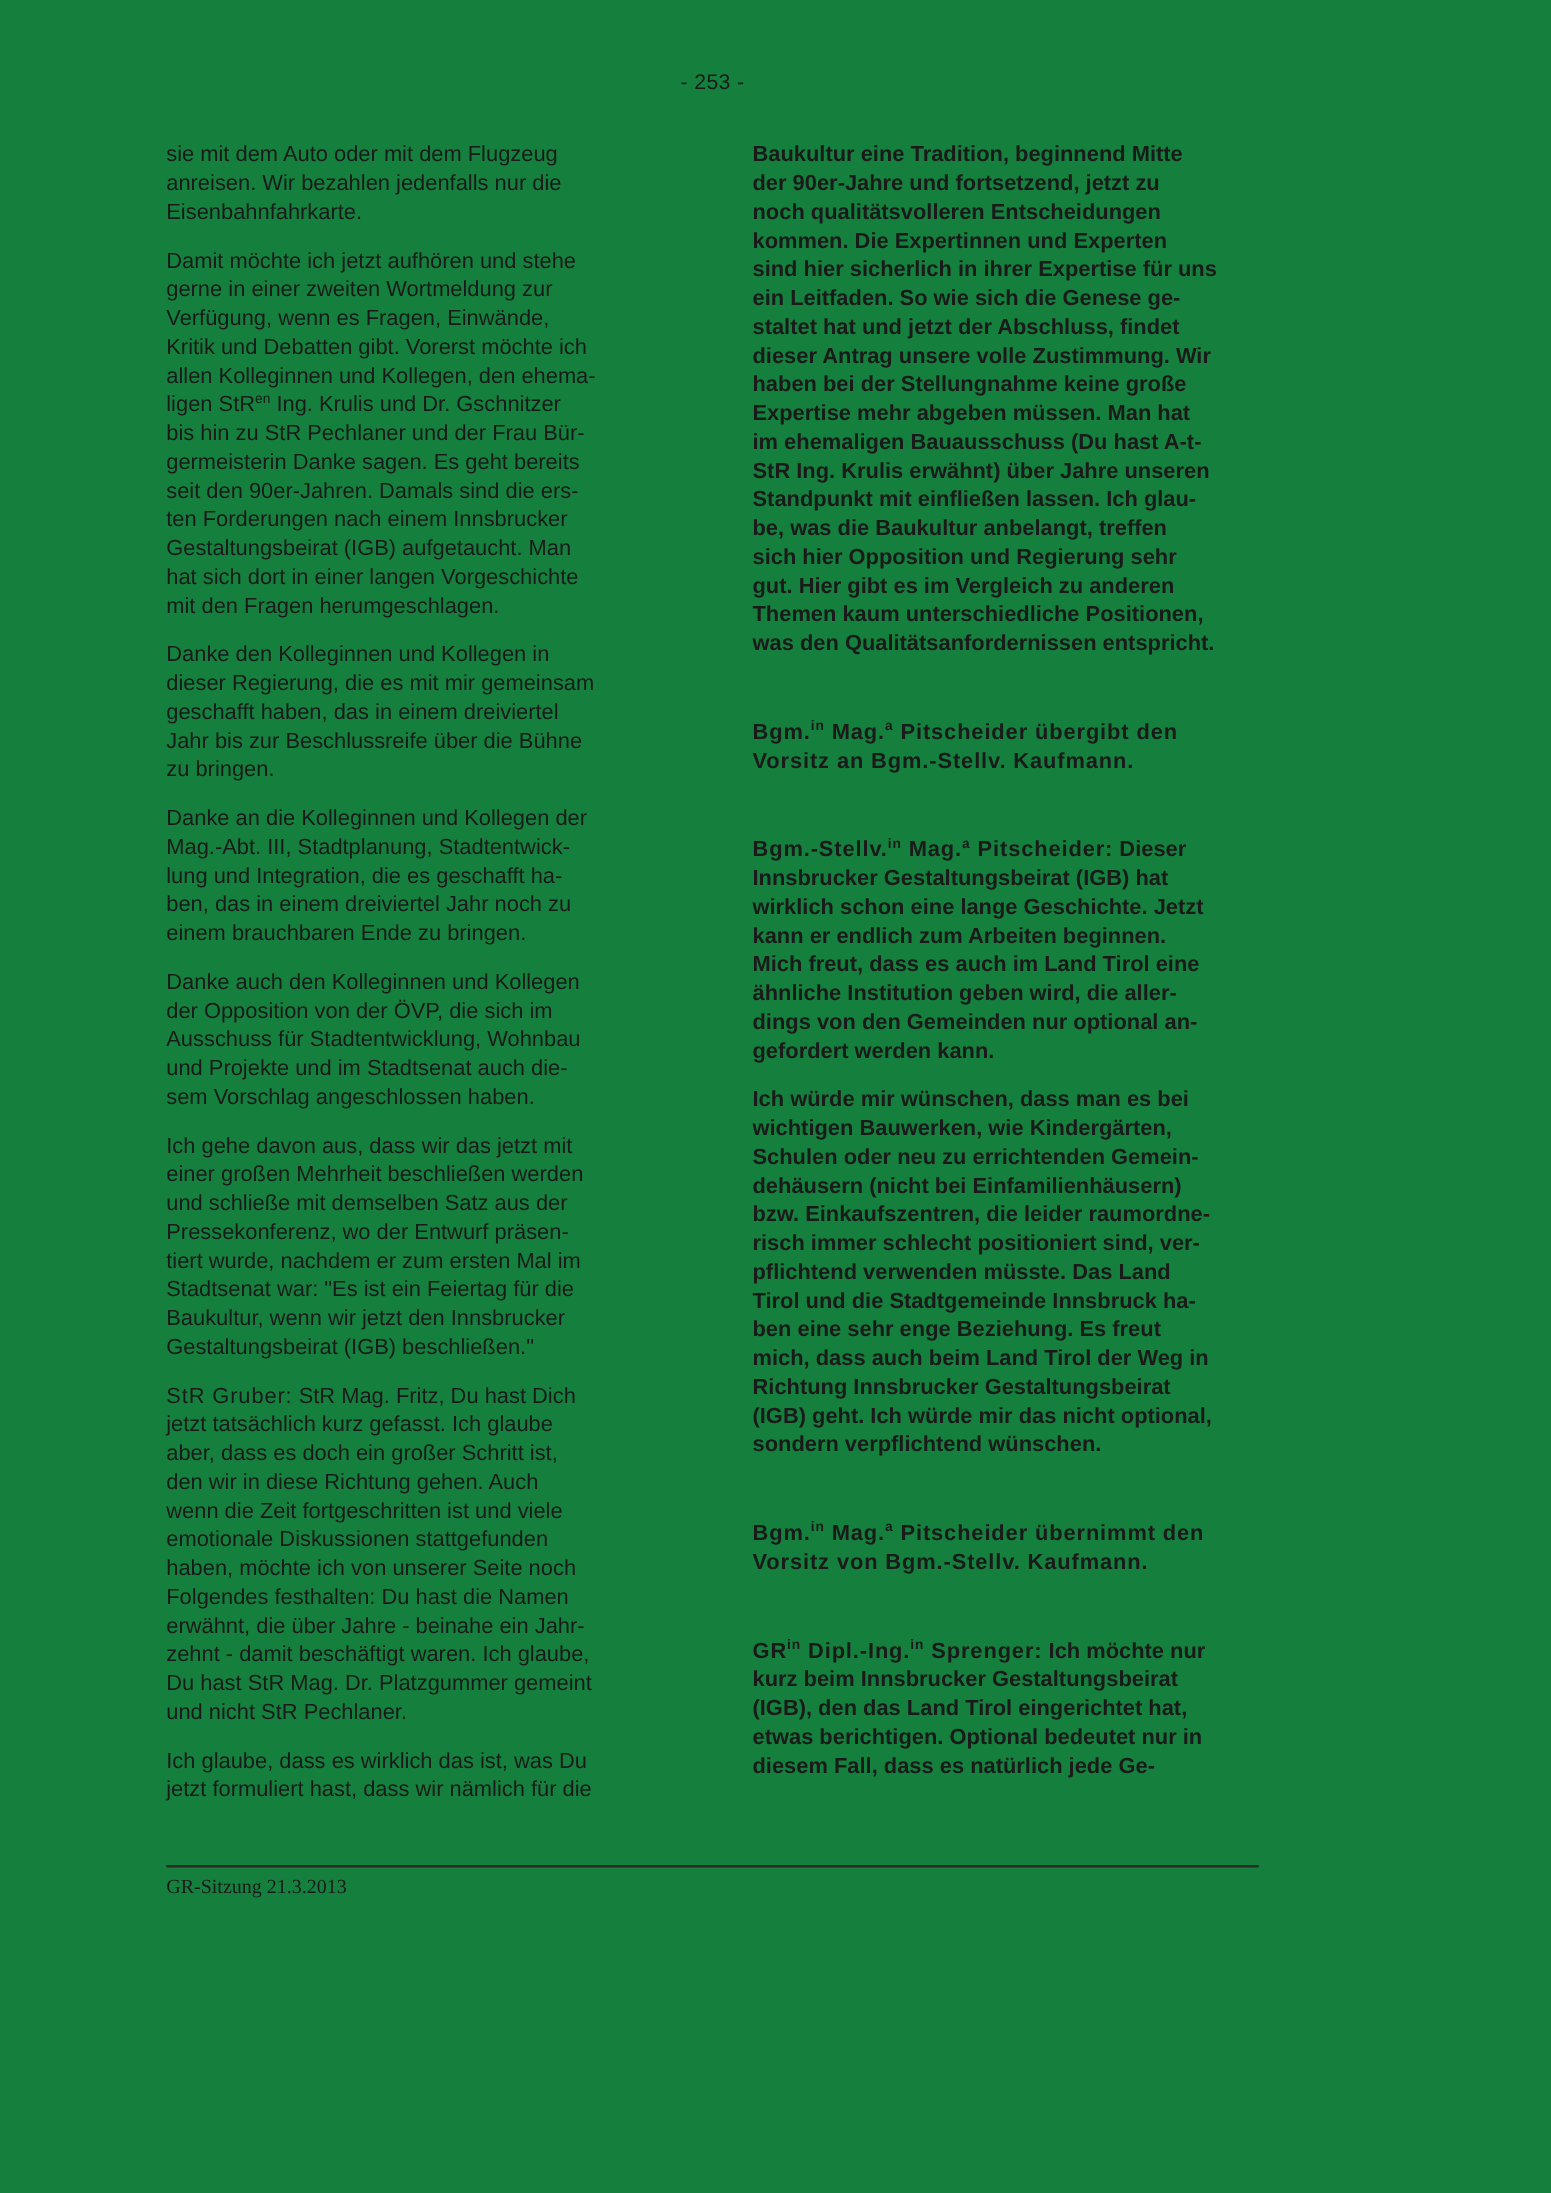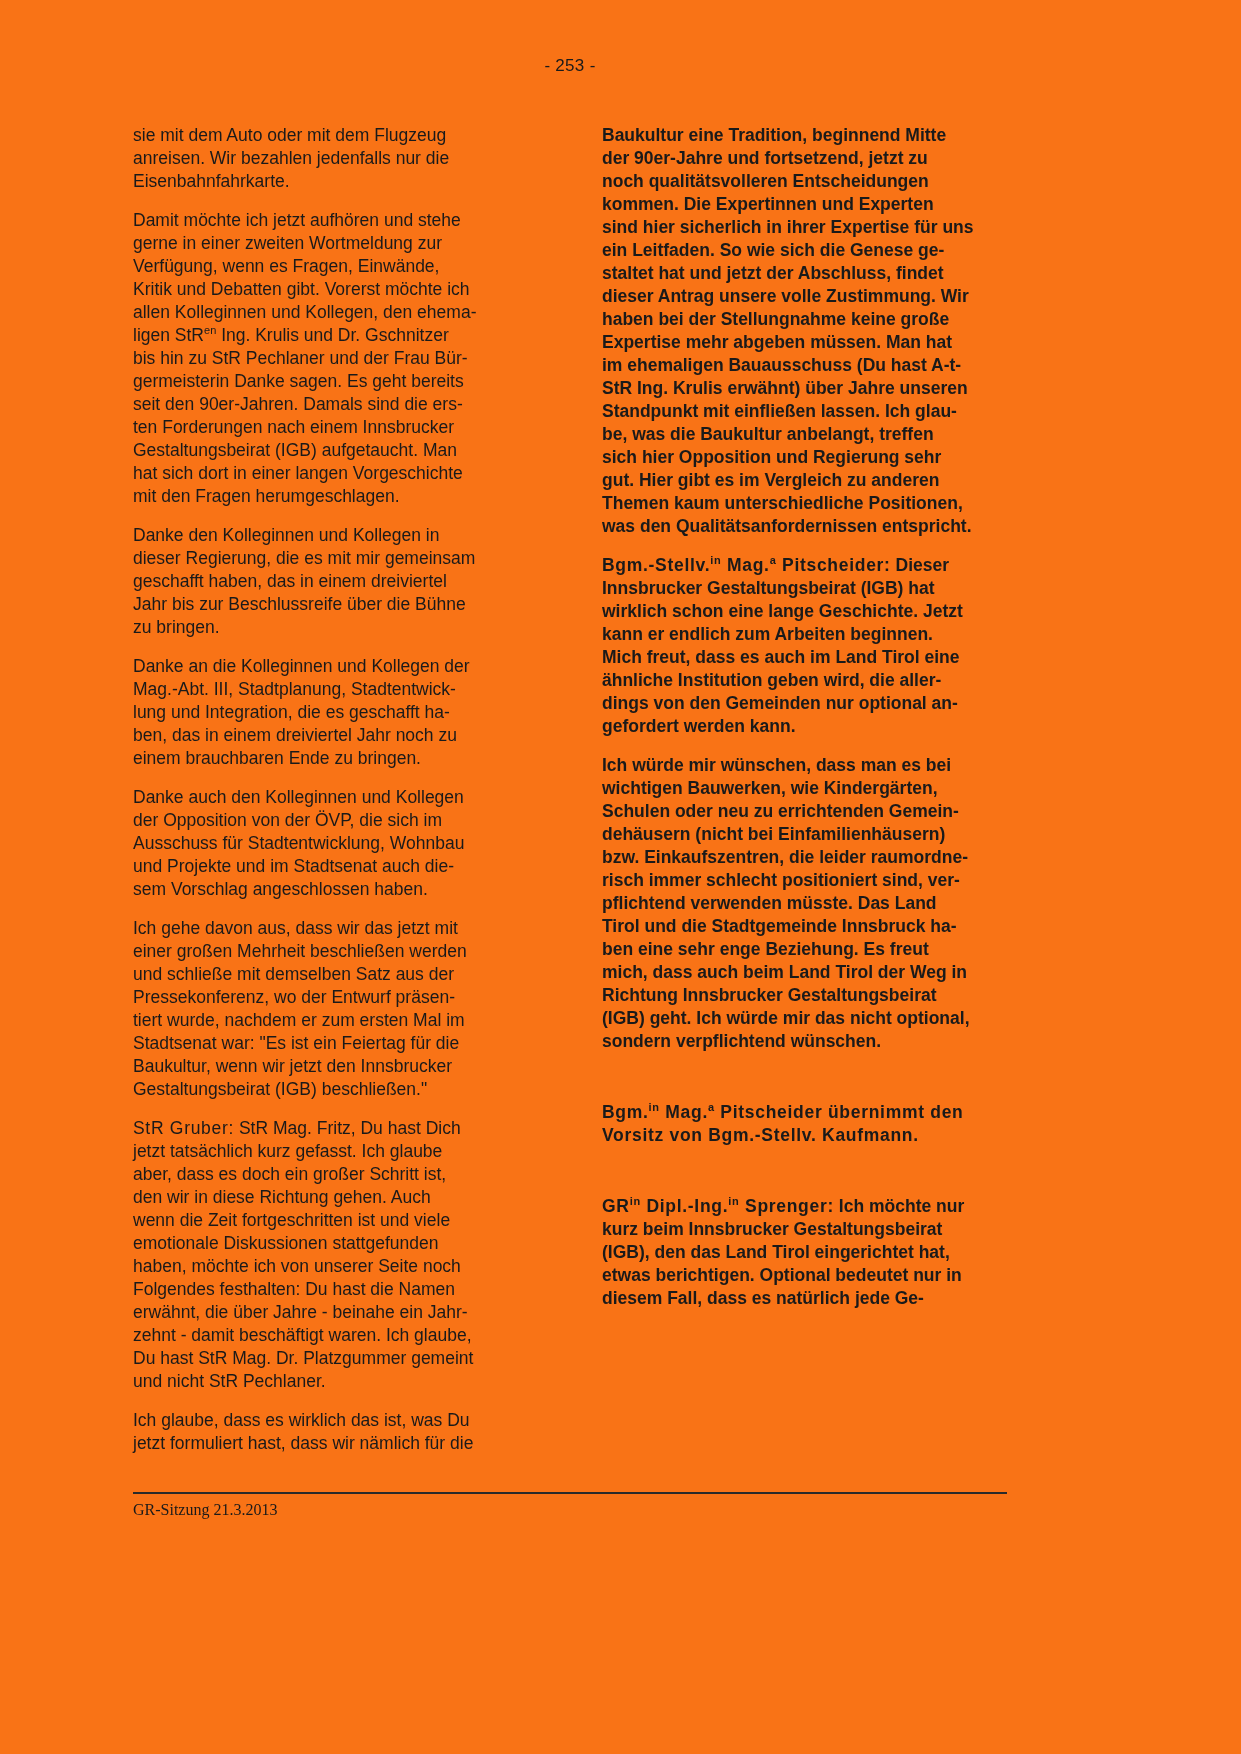--- a/index.html
+++ b/index.html
@@ -6,37 +6,37 @@
   html, body {
     margin: 0;
     padding: 0;
     background: #e8e8e8;
   }
   .page {
     position: relative;
     width: 1241px;
     height: 1754px;
     margin: 0 auto;
-    background: #f97316;
+    background: #15803d;
     font-family: "Liberation Sans", "DejaVu Sans", sans-serif;
     color: #1a1a1a;
     overflow: hidden;
   }
   .page-number {
     position: absolute;
     top: 56px;
     left: 133px;
     width: 874px;
     text-align: center;
     font-size: 17px;
     letter-spacing: 0.3px;
   }
   .content {
     position: absolute;
-    top: 124px;
+    top: 112px;
     left: 133px;
     width: 874px;
     display: flex;
   }
   .col {
     font-size: 17.5px;
     line-height: 23px;
   }
   .col-left  { width: 392px; margin-right: 77px; }
   .col-right { width: 405px; font-weight: bold; }
@@ -80,20 +80,21 @@
         <p class="para">Damit möchte ich jetzt aufhören und stehe<br>gerne in einer zweiten Wortmeldung zur<br>Verfügung, wenn es Fragen, Einwände,<br>Kritik und Debatten gibt. Vorerst möchte ich<br>allen Kolleginnen und Kollegen, den ehema-<br>ligen StR<sup>en</sup> Ing. Krulis und Dr. Gschnitzer<br>bis hin zu StR Pechlaner und der Frau Bür-<br>germeisterin Danke sagen. Es geht bereits<br>seit den 90er-Jahren. Damals sind die ers-<br>ten Forderungen nach einem Innsbrucker<br>Gestaltungsbeirat (IGB) aufgetaucht. Man<br>hat sich dort in einer langen Vorgeschichte<br>mit den Fragen herumgeschlagen.</p>
         <p class="para">Danke den Kolleginnen und Kollegen in<br>dieser Regierung, die es mit mir gemeinsam<br>geschafft haben, das in einem dreiviertel<br>Jahr bis zur Beschlussreife über die Bühne<br>zu bringen.</p>
         <p class="para">Danke an die Kolleginnen und Kollegen der<br>Mag.-Abt. III, Stadtplanung, Stadtentwick-<br>lung und Integration, die es geschafft ha-<br>ben, das in einem dreiviertel Jahr noch zu<br>einem brauchbaren Ende zu bringen.</p>
         <p class="para">Danke auch den Kolleginnen und Kollegen<br>der Opposition von der ÖVP, die sich im<br>Ausschuss für Stadtentwicklung, Wohnbau<br>und Projekte und im Stadtsenat auch die-<br>sem Vorschlag angeschlossen haben.</p>
         <p class="para">Ich gehe davon aus, dass wir das jetzt mit<br>einer großen Mehrheit beschließen werden<br>und schließe mit demselben Satz aus der<br>Pressekonferenz, wo der Entwurf präsen-<br>tiert wurde, nachdem er zum ersten Mal im<br>Stadtsenat war: "Es ist ein Feiertag für die<br>Baukultur, wenn wir jetzt den Innsbrucker<br>Gestaltungsbeirat (IGB) beschließen."</p>
         <p class="para"><span class="ls">StR Gruber:</span> StR Mag. Fritz, Du hast Dich<br>jetzt tatsächlich kurz gefasst. Ich glaube<br>aber, dass es doch ein großer Schritt ist,<br>den wir in diese Richtung gehen. Auch<br>wenn die Zeit fortgeschritten ist und viele<br>emotionale Diskussionen stattgefunden<br>haben, möchte ich von unserer Seite noch<br>Folgendes festhalten: Du hast die Namen<br>erwähnt, die über Jahre - beinahe ein Jahr-<br>zehnt - damit beschäftigt waren. Ich glaube,<br>Du hast StR Mag. Dr. Platzgummer gemeint<br>und nicht StR Pechlaner.</p>
         <p class="para">Ich glaube, dass es wirklich das ist, was Du<br>jetzt formuliert hast, dass wir nämlich für die</p>
       </div>
     <div class="col col-right">
         <p class="para">Baukultur eine Tradition, beginnend Mitte<br>der 90er-Jahre und fortsetzend, jetzt zu<br>noch qualitätsvolleren Entscheidungen<br>kommen. Die Expertinnen und Experten<br>sind hier sicherlich in ihrer Expertise für uns<br>ein Leitfaden. So wie sich die Genese ge-<br>staltet hat und jetzt der Abschluss, findet<br>dieser Antrag unsere volle Zustimmung. Wir<br>haben bei der Stellungnahme keine große<br>Expertise mehr abgeben müssen. Man hat<br>im ehemaligen Bauausschuss (Du hast A-t-<br>StR Ing. Krulis erwähnt) über Jahre unseren<br>Standpunkt mit einfließen lassen. Ich glau-<br>be, was die Baukultur anbelangt, treffen<br>sich hier Opposition und Regierung sehr<br>gut. Hier gibt es im Vergleich zu anderen<br>Themen kaum unterschiedliche Positionen,<br>was den Qualitätsanfordernissen entspricht.</p>
+        <p class="para direction">Bgm.<sup>in</sup> Mag.<sup>a</sup> Pitscheider übergibt den<br>Vorsitz an Bgm.-Stellv. Kaufmann.</p>
         <p class="para"><span class="ls">Bgm.-Stellv.<sup>in</sup> Mag.<sup>a</sup> Pitscheider:</span> Dieser<br>Innsbrucker Gestaltungsbeirat (IGB) hat<br>wirklich schon eine lange Geschichte. Jetzt<br>kann er endlich zum Arbeiten beginnen.<br>Mich freut, dass es auch im Land Tirol eine<br>ähnliche Institution geben wird, die aller-<br>dings von den Gemeinden nur optional an-<br>gefordert werden kann.</p>
         <p class="para">Ich würde mir wünschen, dass man es bei<br>wichtigen Bauwerken, wie Kindergärten,<br>Schulen oder neu zu errichtenden Gemein-<br>dehäusern (nicht bei Einfamilienhäusern)<br>bzw. Einkaufszentren, die leider raumordne-<br>risch immer schlecht positioniert sind, ver-<br>pflichtend verwenden müsste. Das Land<br>Tirol und die Stadtgemeinde Innsbruck ha-<br>ben eine sehr enge Beziehung. Es freut<br>mich, dass auch beim Land Tirol der Weg in<br>Richtung Innsbrucker Gestaltungsbeirat<br>(IGB) geht. Ich würde mir das nicht optional,<br>sondern verpflichtend wünschen.</p>
         <p class="para direction">Bgm.<sup>in</sup> Mag.<sup>a</sup> Pitscheider übernimmt den<br>Vorsitz von Bgm.-Stellv. Kaufmann.</p>
         <p class="para"><span class="ls">GR<sup>in</sup> Dipl.-Ing.<sup>in</sup> Sprenger:</span> Ich möchte nur<br>kurz beim Innsbrucker Gestaltungsbeirat<br>(IGB), den das Land Tirol eingerichtet hat,<br>etwas berichtigen. Optional bedeutet nur in<br>diesem Fall, dass es natürlich jede Ge-</p>
       </div>
   </div>
 
   <div class="footer">
     <span>GR-Sitzung 21.3.2013</span>
   </div>

